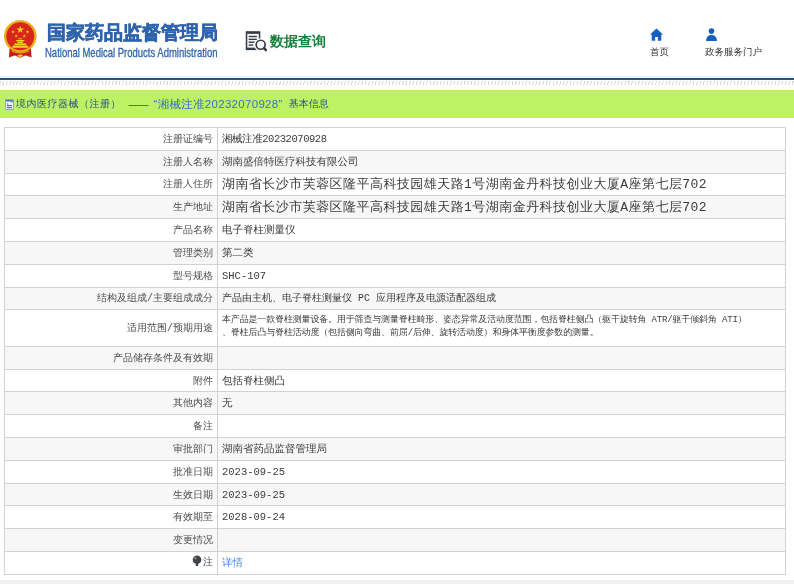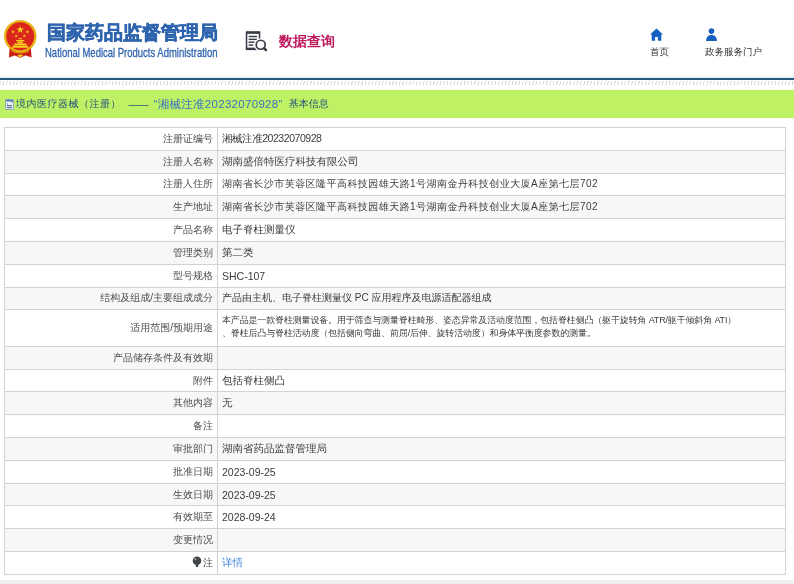--- a/index.html
+++ b/index.html
@@ -8,21 +8,21 @@
   body { position:relative; }
 
   
   .header { position:absolute; left:0; top:0; width:648px; height:78px; background:#ffffff; }
   .emblem { position:absolute; left:2.5px; top:19px; width:34.5px; height:41.5px; }
   .brand { position:absolute; left:47px; top:23px; }
   .brand-cn { font-size:19px; font-weight:700; -webkit-text-stroke:0.55px #2e63ad; color:#2e63ad; line-height:20px; letter-spacing:0px; white-space:nowrap; }
   .brand-en { font-size:13px; color:#2e63ad; -webkit-text-stroke:0.3px currentColor; line-height:13px; margin-top:3px; margin-left:-2.5px; transform:scaleX(0.73); transform-origin:0 0; white-space:nowrap; }
   .dq { position:absolute; left:245px; top:30px; display:flex; align-items:center; }
   .dq-icon { width:22px; height:23px; }
-  .dq-label { font-size:14px; color:#be185d; font-weight:700; margin-left:12px; white-space:nowrap; }
+  .dq-label { font-size:14px; color:#15803d; font-weight:700; margin-left:3px; white-space:nowrap; }
   .nav-item { position:absolute; top:28px; display:flex; flex-direction:column; align-items:flex-start; cursor:pointer; }
   .nav-home { left:650px; width:50px; }
   .nav-portal { left:705px; width:72px; }
   .nav-ico { width:13px; height:13px; }
   .nav-label { font-size:9.5px; color:#333333; margin-top:5px; white-space:nowrap; }
 
   
   .navy-line { position:absolute; left:0; top:78px; width:794px; height:2px; background:#27567d; }
   .azure-band { position:absolute; left:0; top:76px; width:794px; height:2px; background:#eaf4f9; }
   .hatch { position:absolute; left:0; top:81px; width:794px; height:4px;
@@ -32,29 +32,29 @@
   .crumb-bar { position:absolute; left:0; top:90px; width:794px; height:28px; background:#bef264;
     display:flex; align-items:center; padding-left:5px; }
   .crumb-doc-icon { width:9px; height:11px; margin-right:2px; flex:0 0 auto; }
   .crumb-text { font-size:10px; color:#28507e; white-space:nowrap; }
   .crumb-dash { margin:0 5px 0 7.5px; color:#28507e; }
   [data-name=breadcrumb-category] { letter-spacing:0.5px; }
   .crumb-no { color:#3a6fc4; font-size:11.5px; letter-spacing:0.3px; }
   .crumb-suffix { margin-left:6px; color:#28507e; }
 
   
-  .info-table { position:absolute; left:4px; top:127px; width:782px; border-collapse:collapse; table-layout:fixed; }
+  .info-table { position:absolute; left:4px; top:127px; width:782px; border-collapse:collapse; table-layout:fixed;font-family:Liberation Mono, monospace; }
   .info-table td { border:1px solid #d2d2d2; font-size:10.5px; color:#3b3b3b; vertical-align:middle; }
   .info-table tr:nth-child(even) td { background:#f7f7f7; }
   .info-table tr:nth-child(odd) td { background:#ffffff; }
   td.cell-label { width:213px; text-align:right; padding-right:4px; color:#4d4d4d; font-size:10px; height:22.8px; }
   td.cell-value { padding-left:4px; padding-right:11px; }
   tr.tall td.cell-value { font-size:9px; letter-spacing:-0.16px; line-height:13.5px; padding-top:2.5px; padding-bottom:4px; white-space:pre-line; }
   tr.tall td { height:36.5px; }
-  tr.size-sm td.cell-value { font-size:10px; letter-spacing:0.45px; }
+  tr.size-sm td.cell-value { font-size:13px; letter-spacing:0.45px; }
   tr.size-reg td.cell-value { letter-spacing:-0.45px; }
   tr.size-md td.cell-value { font-size:10px; }
   .note-icon { display:none; vertical-align:-2px; margin-right:1px; }
   tr.has-icon .note-icon { display:inline-block; }
   a.detail-link { color:#4285e0; text-decoration:none; cursor:pointer; }
 
   .footer-strip { position:absolute; left:0; top:580px; width:794px; height:4px; background:#f0f0f0; }
 </style>
 </head>
 <body>

